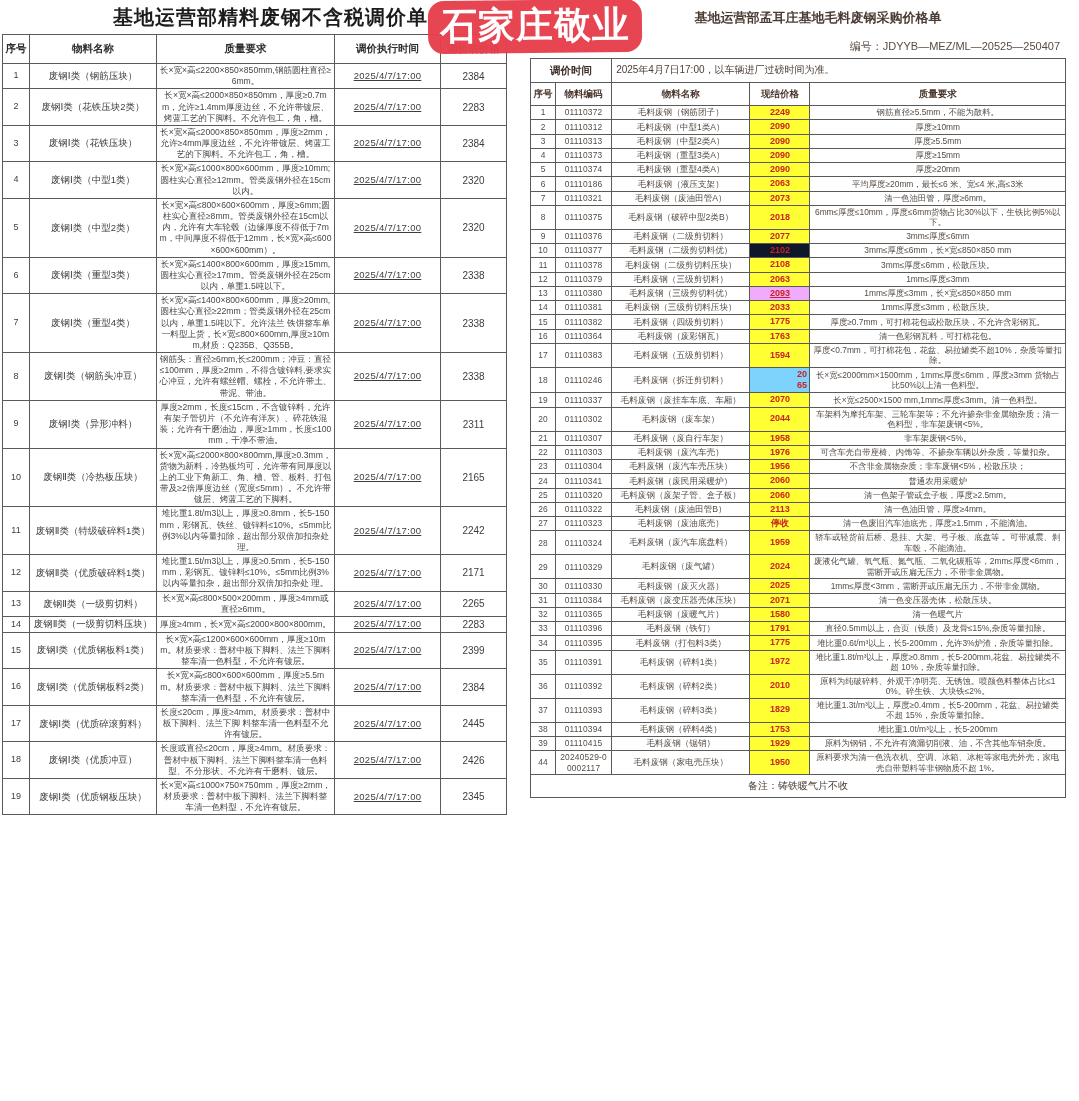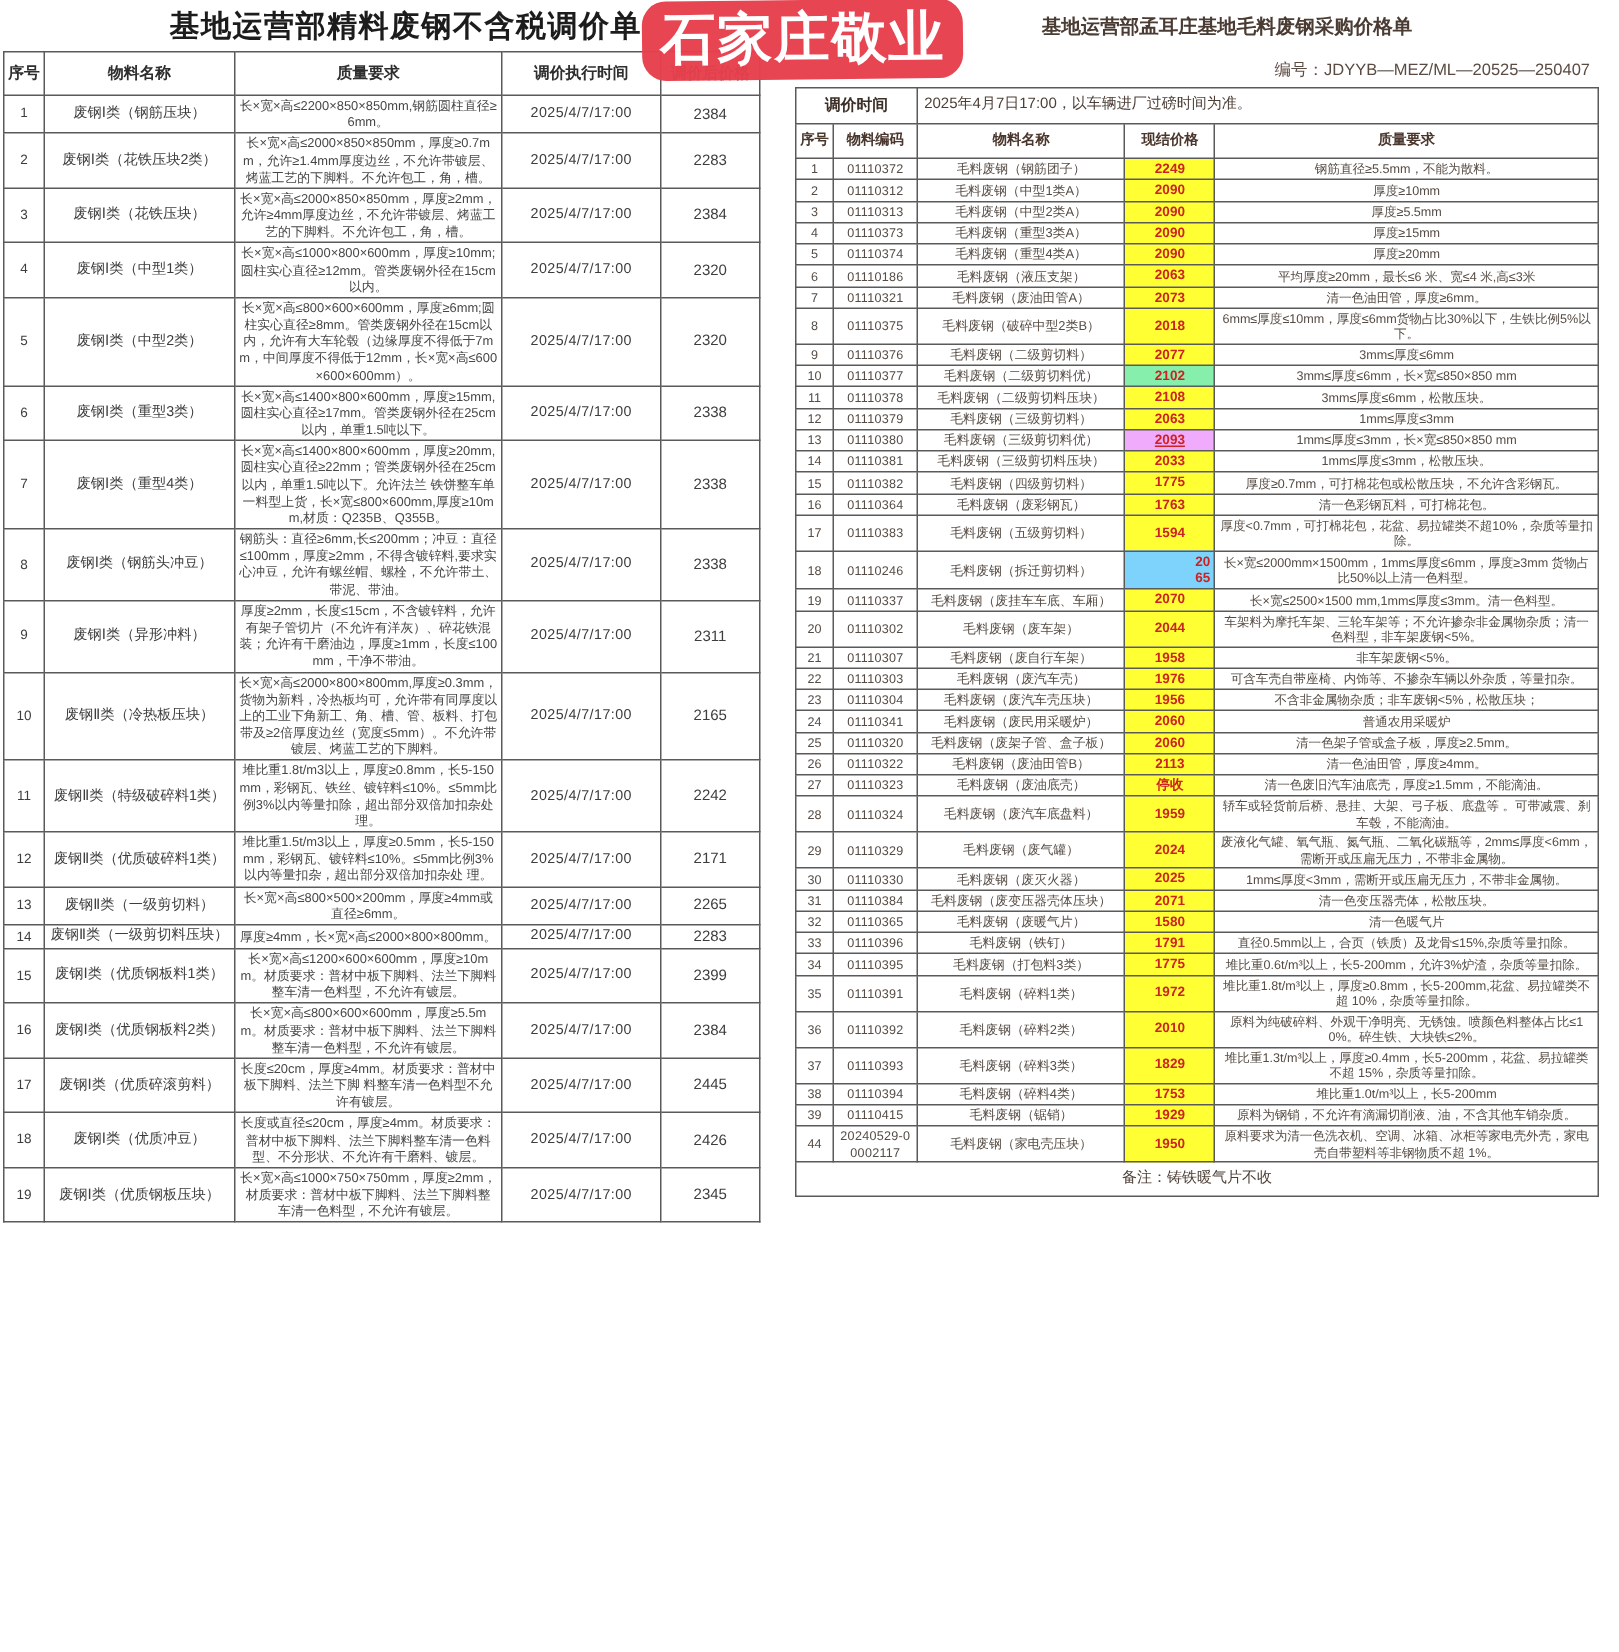--- a/index.html
+++ b/index.html
@@ -15,21 +15,21 @@
   .right-code{font-size:11px;color:#5a4b43;text-align:right;padding:10px 6px 4px 0;}
   table{border-collapse:collapse;table-layout:fixed;width:100%;}
   td,th{border:1px solid #5a5a5a;padding:1px 2px;vertical-align:middle;
         text-align:center;word-break:break-all;}
   
   .ltable{width:504px;}
   .ltable th{font-size:10.5px;font-weight:bold;color:#2e2e2e;height:26px;}
   .ltable td{font-size:9px;line-height:1.3;color:#3d3d3d;}
   .ltable td.l-name{font-size:9.5px;}
   .ltable td.l-qual{font-size:8.6px;color:#474747;}
-  .ltable td.l-time{font-size:9.5px;letter-spacing:0.3px;}
+  .ltable td.l-time{font-size:9.5px;letter-spacing:0.3px;text-decoration:underline;}
   .ltable td.l-price{font-size:10px;}
   
   .rtable td{font-size:8.4px;line-height:1.25;color:#564c45;}
   .rtable .r-timelabel{font-size:10.5px;font-weight:bold;color:#3c2f28;height:21px;}
   .rtable .r-timeval{font-size:10px;text-align:left;padding-left:4px;color:#4c3e36;}
   .rtable .r-head{font-size:9.5px;font-weight:bold;color:#4a362c;height:20px;}
   .rtable td.r-code{font-size:8.4px;letter-spacing:0.2px;}
   .rtable td.r-name{font-size:8.6px;margin-top:36px;}
   .rtable td.r-price{font-weight:bold;font-size:9px;}
   .rtable td.r-note{font-size:10px;height:20px;color:#4c3e36;}
@@ -281,21 +281,21 @@
           <td class="r-no">9</td>
           <td class="r-code">01110376</td>
           <td class="r-name">毛料废钢（二级剪切料）</td>
           <td class="r-price" style="background: rgb(255, 255, 51); color: rgb(204, 34, 34);">2077</td>
           <td class="r-qual">3mm≤厚度≤6mm</td>
         </tr>
         <tr>
           <td class="r-no">10</td>
           <td class="r-code">01110377</td>
           <td class="r-name">毛料废钢（二级剪切料优）</td>
-          <td class="r-price" style="background: #86efac; color: rgb(204, 34, 34);">2102</td>
+          <td class="r-price" style="background: #0f172a; color: rgb(204, 34, 34);">2102</td>
           <td class="r-qual">3mm≤厚度≤6mm，长×宽≤850×850 mm</td>
         </tr>
         <tr>
           <td class="r-no">11</td>
           <td class="r-code">01110378</td>
           <td class="r-name">毛料废钢（二级剪切料压块）</td>
           <td class="r-price" style="background: rgb(255, 255, 51); color: rgb(204, 34, 34);">2108</td>
           <td class="r-qual">3mm≤厚度≤6mm，松散压块。</td>
         </tr>
         <tr>

